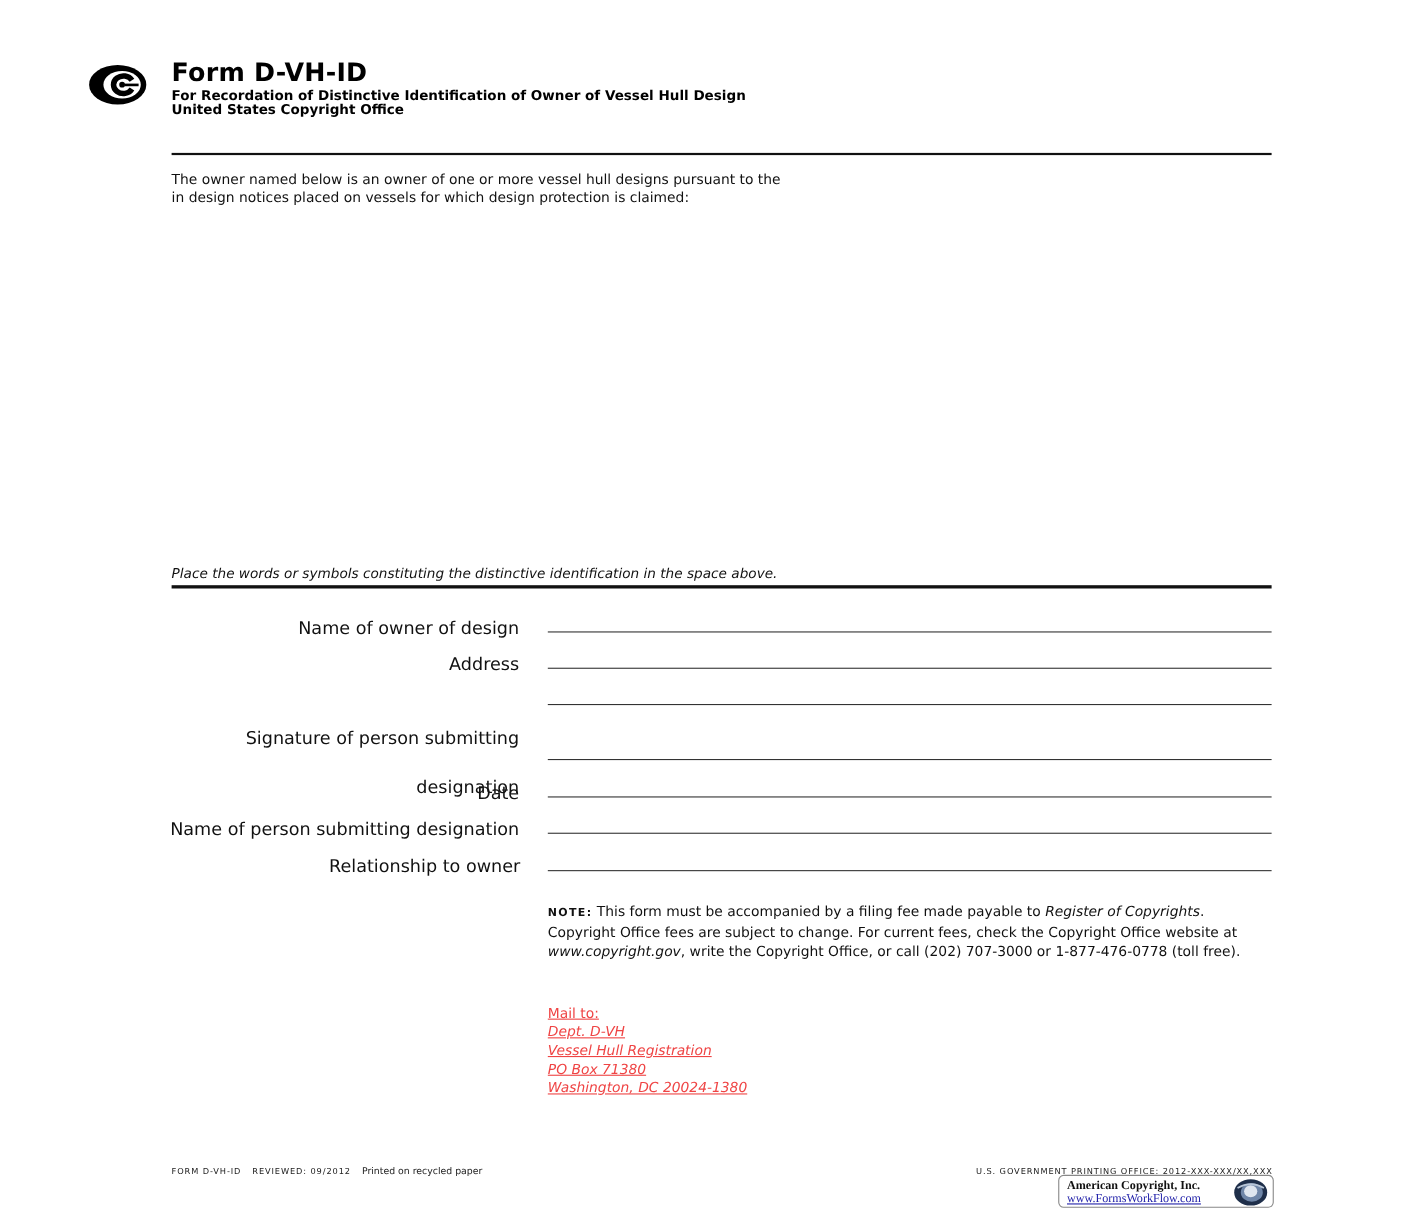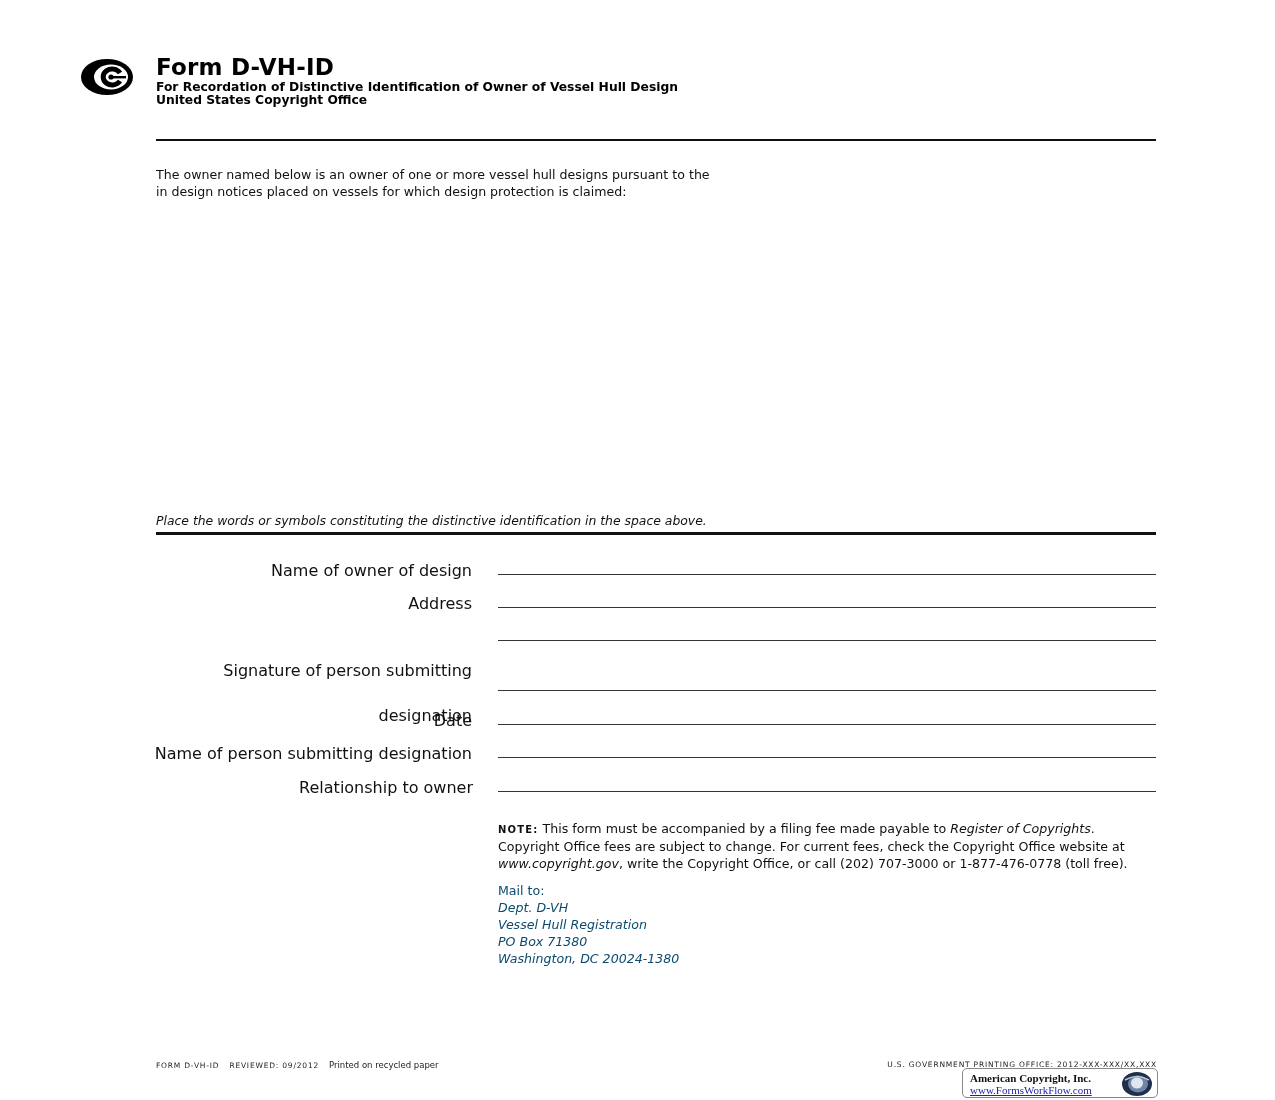--- a/index.html
+++ b/index.html
@@ -7,37 +7,37 @@
     body { position: relative; font-family: "DejaVu Sans", sans-serif; color: #111; }
 
     .logo { position: absolute; left: 80px; top: 58px; width: 54px; height: 38px; }
 
     .title { position: absolute; left: 156px; top: 54px; font-size: 23px; font-weight: bold; letter-spacing: 0.2px; color: #000; }
     .subtitle { position: absolute; left: 156px; top: 81px; font-size: 12.3px; font-weight: bold; color: #000; line-height: 13px; }
     .subtitle2 { position: absolute; left: 156px; top: 94px; font-size: 12.3px; font-weight: bold; color: #000; line-height: 13px; }
 
     .rule-top { position: absolute; left: 156px; top: 139px; width: 1000px; height: 2px; background: #111; }
 
-    .intro { position: absolute; left: 156px; top: 155px; width: 740px; font-size: 12.6px; line-height: 16.5px; color: #111; margin-top: 12px; }
+    .intro { position: absolute; left: 156px; top: 155px; width: 740px; font-size: 12.6px; line-height: 16.5px; color: #111; }
 
     .id-space { position: absolute; left: 156px; top: 210px; width: 1000px; height: 300px; }
 
     .caption { position: absolute; left: 156px; top: 513px; font-size: 12.4px; font-style: italic; color: #111; }
     .rule-mid { position: absolute; left: 156px; top: 532px; width: 1000px; height: 3px; background: #111; }
 
     .field { position: absolute; left: 0; width: 1275px; }
     .field .label { position: absolute; right: 803px; text-align: right; font-size: 16px; line-height: 17px; color: #111; white-space: nowrap; }
     .field .line { position: absolute; left: 498px; width: 658px; height: 1px; border-bottom: 1.3px solid #333; background: transparent; }
     .field .line input { width: 100%; height: 18px; border: none; outline: none; background: transparent; position: absolute; bottom: 1px; left: 0; font-family: "DejaVu Sans", sans-serif; font-size: 12px; }
 
     .note { position: absolute; left: 498px; top: 820px; width: 660px; font-size: 12.6px; line-height: 17px; color: #111; }
     .note .note-label { font-weight: bold; font-size: 10px; letter-spacing: 1.2px; }
     .note em { font-style: italic; }
 
-    .mail { position: absolute; left: 498px; top: 882px; font-size: 12.6px; line-height: 17px; color: #0c4a6e; }
+    .mail { position: absolute; left: 498px; top: 912px; font-size: 12.6px; line-height: 17px; color: #ef4444; text-decoration: underline; }
     .mail .italic { font-style: italic; }
 
     .footer-left { position: absolute; left: 156px; top: 1060px; font-size: 7.5px; color: #222; letter-spacing: 0.8px; white-space: nowrap; }
     .footer-left .gap { display: inline-block; width: 10px; }
     .footer-left .plain { letter-spacing: 0; font-size: 8.5px; }
     .footer-right { position: absolute; right: 118px; top: 1060px; font-size: 7.5px; color: #222; letter-spacing: 0.8px; white-space: nowrap; }
 
     .badge { position: absolute; left: 962px; top: 1068px; width: 196px; height: 30px; border: 1px solid #888; border-radius: 5px; background: #fff; }
     .badge .b-name { position: absolute; left: 7px; top: 3px; font-family: "Liberation Serif", serif; font-weight: bold; font-size: 11px; color: #111; }
     .badge .b-url { position: absolute; left: 7px; top: 15px; font-family: "Liberation Serif", serif; font-size: 11px; color: #2222aa; text-decoration: underline; }

